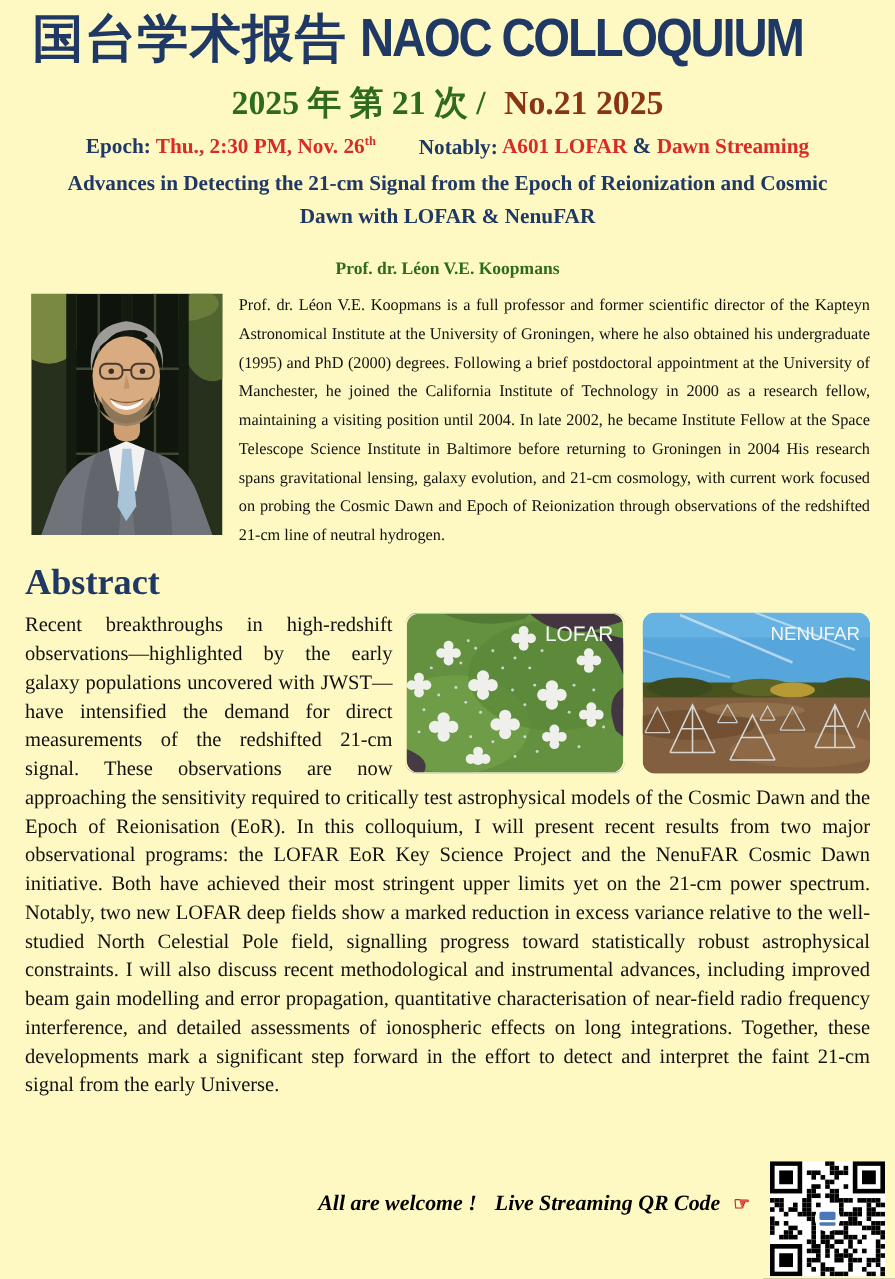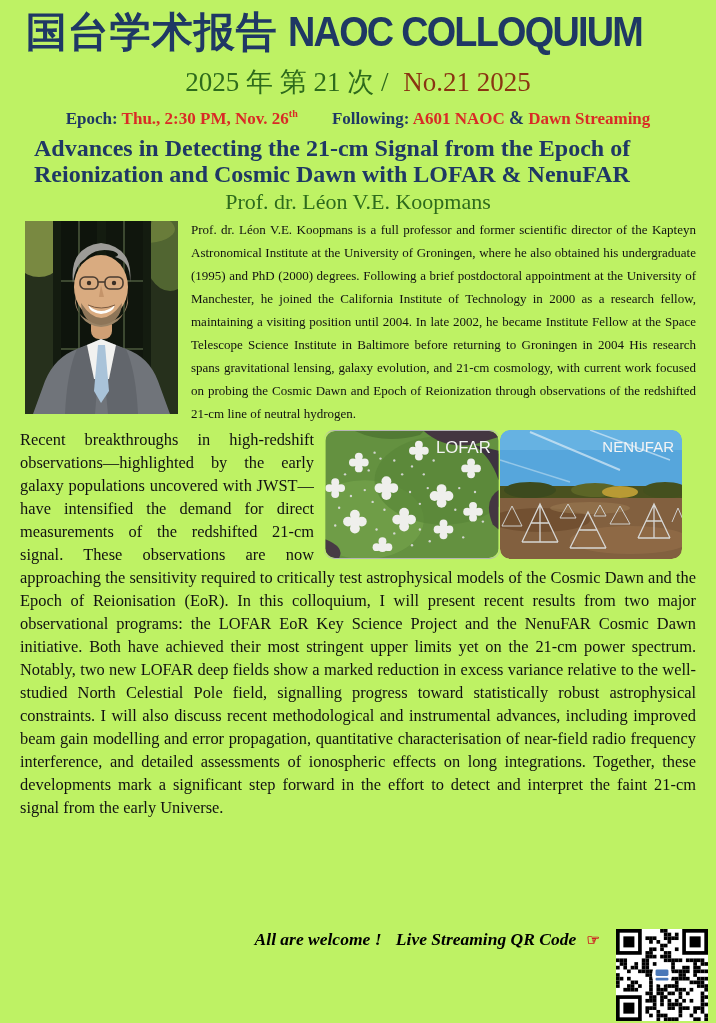--- a/index.html
+++ b/index.html
@@ -1,77 +1,77 @@
 <!DOCTYPE html>
 <html><head>
 <meta charset="utf-8">
 <style>
   * { margin:0; padding:0; box-sizing:border-box; }
   html,body { background:#888; }
   .page {
     position:relative; width:716px; height:1023px; margin:0 auto;
-    background:#bef264; overflow:hidden;
+    background:#fef9c3; overflow:hidden;
     font-family:"Liberation Serif", serif; color:#111;
   }
   .inner { padding:4px 20px 0 20px; }
 
   
   .masthead { text-align:center; white-space:nowrap; line-height:50px; margin-top:2px; }
   .masthead .cn {
     font-family:"Liberation Sans", sans-serif; font-weight:700;
     font-size:41px; color:#1f3864; letter-spacing:1px;
   }
   .masthead .en {
     font-family:"Liberation Sans", sans-serif; font-weight:700;
     font-size:43px; color:#1f3864; letter-spacing:-2px;
     display:inline-block; transform:scaleX(.88); transform-origin:left center;
     margin-left:6px;
   }
-  .session { text-align:center; font-weight:400; font-size:27px; line-height:33px; }
+  .session { text-align:center; font-weight:700; font-size:27px; line-height:33px; }
   .session .grn { color:#2e6b1c; }
   .session .drd { color:#8a3412; margin-left:8px; }
 
   .infoline { text-align:center; font-weight:700; font-size:17px; line-height:26px; margin-top:2px; }
   .infoline .lbl { color:#1f3864; }
   .infoline .red { color:#d92b26; }
   .infoline .gap { margin-left:30px; }
   .infoline sup { font-size:10px; vertical-align:super; }
   .infoline .amp { color:#1f3864; font-size:18px; }
 
   .talk-title {
-    font-weight:700; font-size:24px; line-height:26px;
+    text-align:center; font-weight:700; font-size:17px; line-height:26px;
     color:#1f3864; margin:3px 14px 0 14px;
   }
-  .speaker { text-align:center; font-weight:400; font-size:22px; line-height:24px; color:#2e6b1c; margin-top:3px; }
+  .speaker { text-align:center; font-weight:700; font-size:14px; line-height:24px; color:#2e6b1c; margin-top:18px; }
   .affiliation { text-align:center; font-weight:700; font-size:15.5px; line-height:21px; color:#2e6b1c; }
 
   
   .bio { margin-top:4px; font-size:13px; line-height:23px; text-align:justify; }
   .portrait {
     float:left; width:153px; height:193px; margin:3px 13px 2px 5px;
     display:block;
   }
 
   
   .abstract-h {
     font-weight:700; font-size:29px; line-height:37px; color:#1f3864;
     margin-top:9px;
   }
   .abstract-body { font-size:16.4px; line-height:23px; text-align:justify; margin-top:3px; }
   .figwrap {
     float:right; width:372px; margin:2px 0 4px 10px;
-    display:flex; align-items:flex-start;
+    display:flex; gap:14px; align-items:flex-start;
   }
   .fig { display:block; border-radius:10px; }
   .fig-lofar { border-top:1px solid #b5b5b5; border-bottom:1px solid #b5b5b5; border-radius:10px; }
 
   
   .footer {
     position:absolute; left:0; right:8px; bottom:2px;
-    display:flex; justify-content:flex-end; gap:16px;
+    display:flex; justify-content:flex-end; align-items:center; gap:16px;
   }
   .footer .msg {
     font-weight:700; font-style:italic; font-size:17.5px; color:#000;
     margin-bottom:26px;
   }
   .footer .msg .pointer { color:#cc2222; font-style:normal; font-size:15px; margin-left:6px; }
   .qr { width:92px; height:92px; display:block; }
 </style>
 </head>
 <body>
@@ -85,22 +85,22 @@
     </div>
 
     <div class="session">
       <span class="grn">2025 年 第 21 次 /</span>
       <span class="drd">No.21  2025</span>
     </div>
 
     <div class="infoline">
       <span class="lbl">Epoch:</span>
       <span class="red"> Thu., 2:30 PM, Nov. 26</span><sup class="red">th</sup>
-      <span class="lbl gap">Following:</span>
-      <span class="red"> A601 NAOC </span>
+      <span class="lbl gap">Notably:</span>
+      <span class="red"> A601 LOFAR </span>
       <span class="amp">&amp;</span>
       <span class="red"> Dawn Streaming</span>
     </div>
 
     <div class="talk-title">Advances in Detecting the 21-cm Signal from the Epoch of Reionization and Cosmic Dawn with LOFAR &amp; NenuFAR</div>
     <div class="speaker">Prof. dr. Léon V.E. Koopmans</div>
 
     <div class="bio">
       <svg class="portrait" viewBox="0 0 153 193" aria-hidden="true">
         <rect width="153" height="193" fill="#26301c"></rect>
@@ -137,20 +137,21 @@
         <circle cx="64" cy="62" r="2.2" fill="#3a2e24"></circle>
         <circle cx="89" cy="62" r="2.2" fill="#3a2e24"></circle>
 
         <path d="M76 64 L74 76 L79 76 Z" fill="#c4946a"></path>
         <path d="M63 84 Q76 96 90 84 Q88 92 76 93 Q65 92 63 84 Z" fill="#fdfdfb"></path>
         <path d="M63 84 Q76 90 90 84" fill="none" stroke="#7a5a40" stroke-width="1"></path>
       </svg>
       <span>Prof. dr. Léon V.E. Koopmans is a full professor and former scientific director of the Kapteyn Astronomical Institute at the University of Groningen, where he also obtained his undergraduate (1995) and PhD (2000) degrees. Following a brief postdoctoral appointment at the University of Manchester, he joined the California Institute of Technology in 2000 as a research fellow, maintaining a visiting position until 2004. In late 2002, he became Institute Fellow at the Space Telescope Science Institute in Baltimore before returning to Groningen in 2004  His research spans gravitational lensing, galaxy evolution, and 21-cm cosmology, with current work focused on probing the Cosmic Dawn and Epoch of Reionization through observations of the redshifted 21-cm line of neutral hydrogen.</span>
     </div>
 
+    <div class="abstract-h">Abstract</div>
 
     <div class="abstract-body">
       <span class="figwrap">
 
         <svg class="fig fig-lofar" width="176" height="129" viewBox="0 0 176 129">
           <defs>
               <clipPath id="clipL">
                 <rect width="176" height="129" rx="10"></rect>
               </clipPath>
             </defs>

